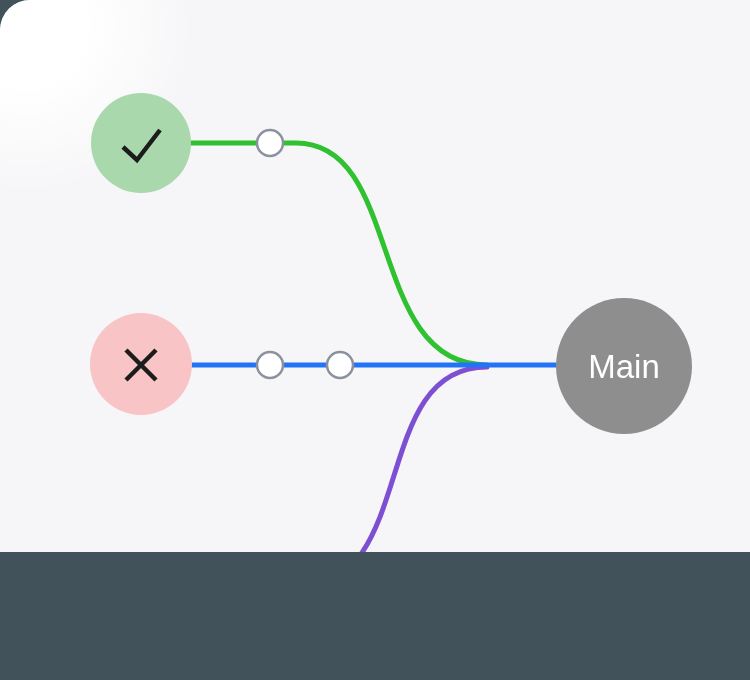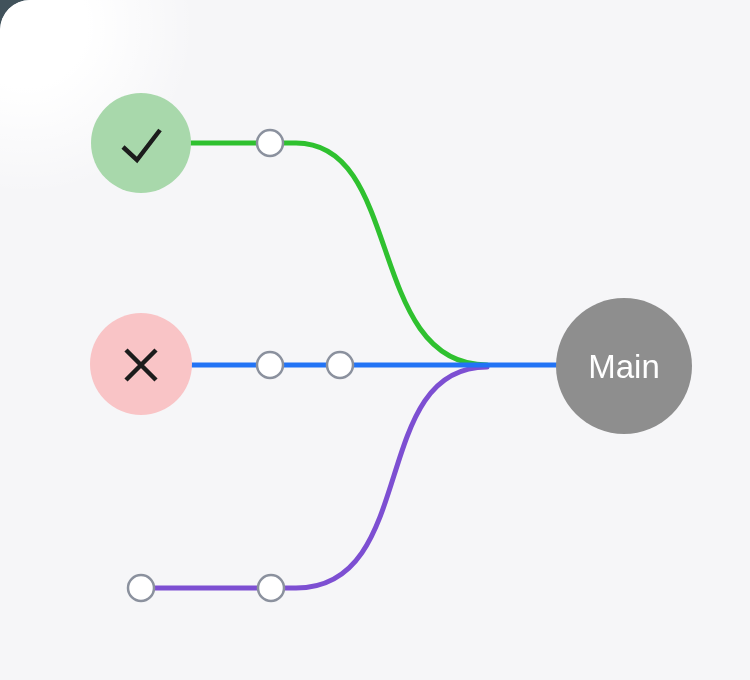--- a/index.html
+++ b/index.html
@@ -4,21 +4,21 @@
 <style>
   html, body { margin: 0; padding: 0; }
   body {
     width: 750px; height: 680px;
     background: #41525b; 
     font-family: "Liberation Sans", sans-serif;
     overflow: hidden;
   }
   .panel {
     position: relative;
-    width: 750px; height: 680px;
+    width: 750px; height: 552px;
     background: #f6f6f8;
     border-radius: 30px 0 0 0;
     overflow: hidden;
   }
   
   .panel::before {
     content: "";
     position: absolute; top: 0; left: 0;
     width: 250px; height: 250px;
     background: radial-gradient(circle 235px at 26px 26px,

